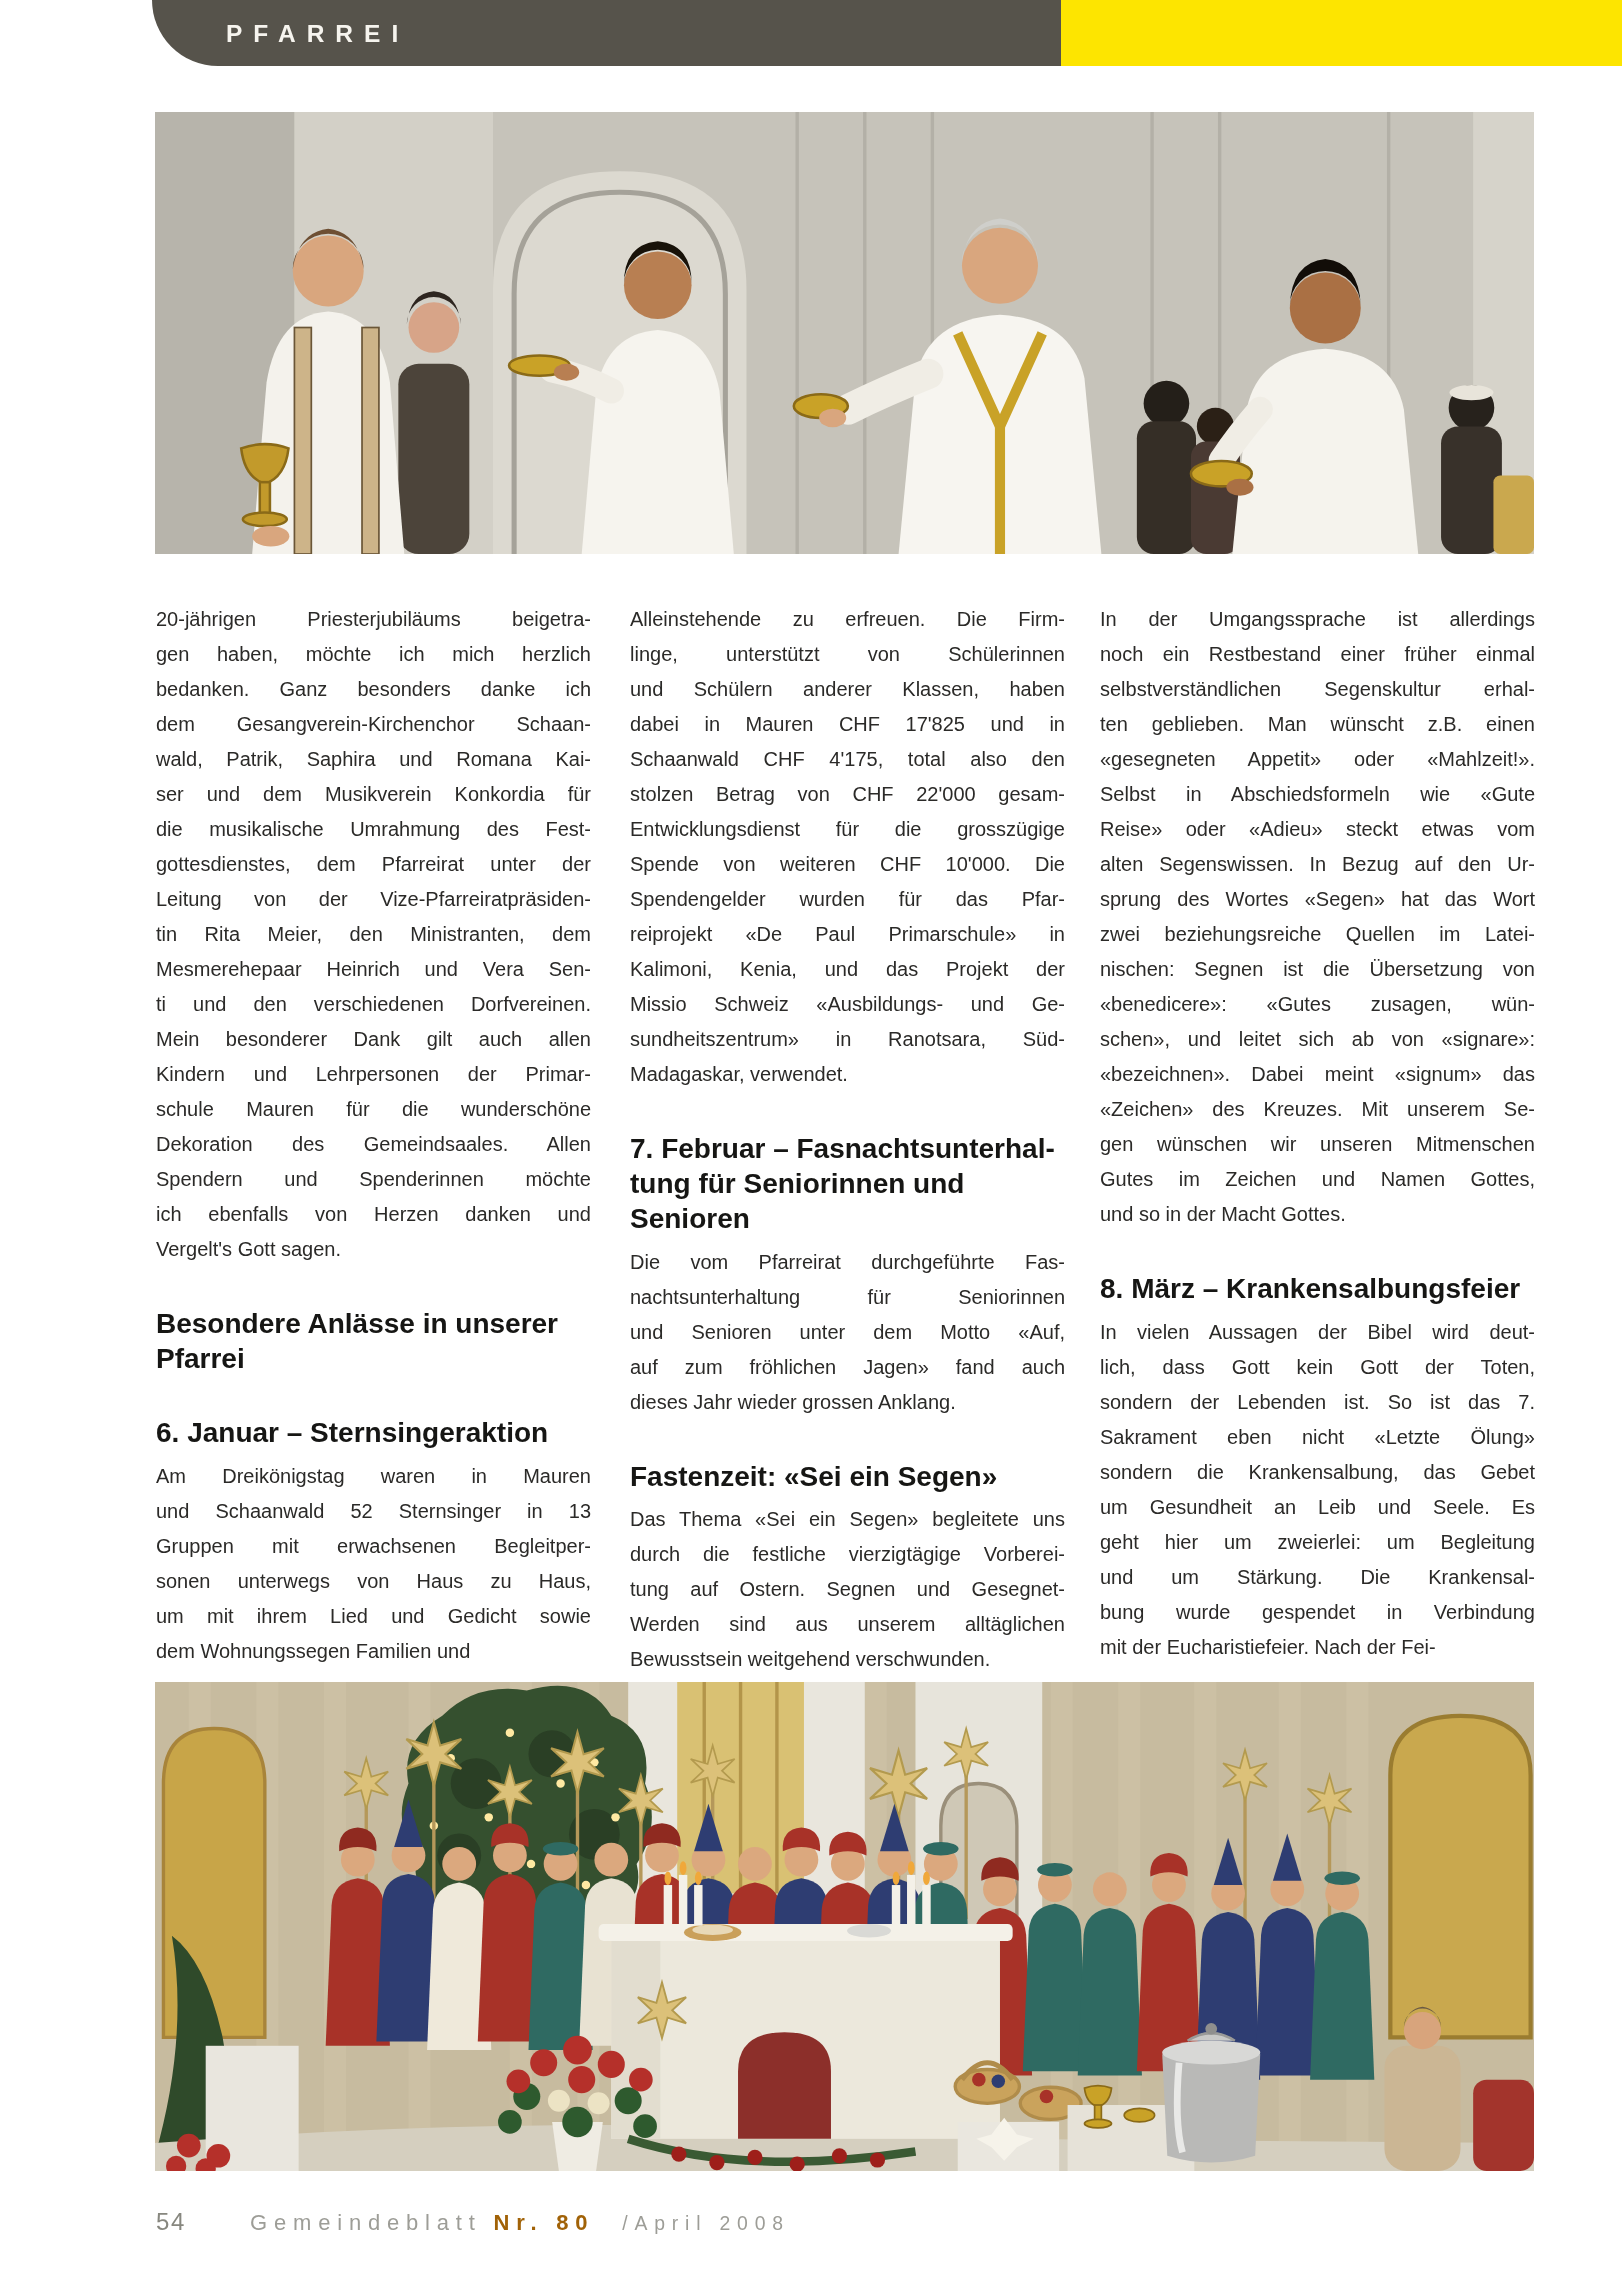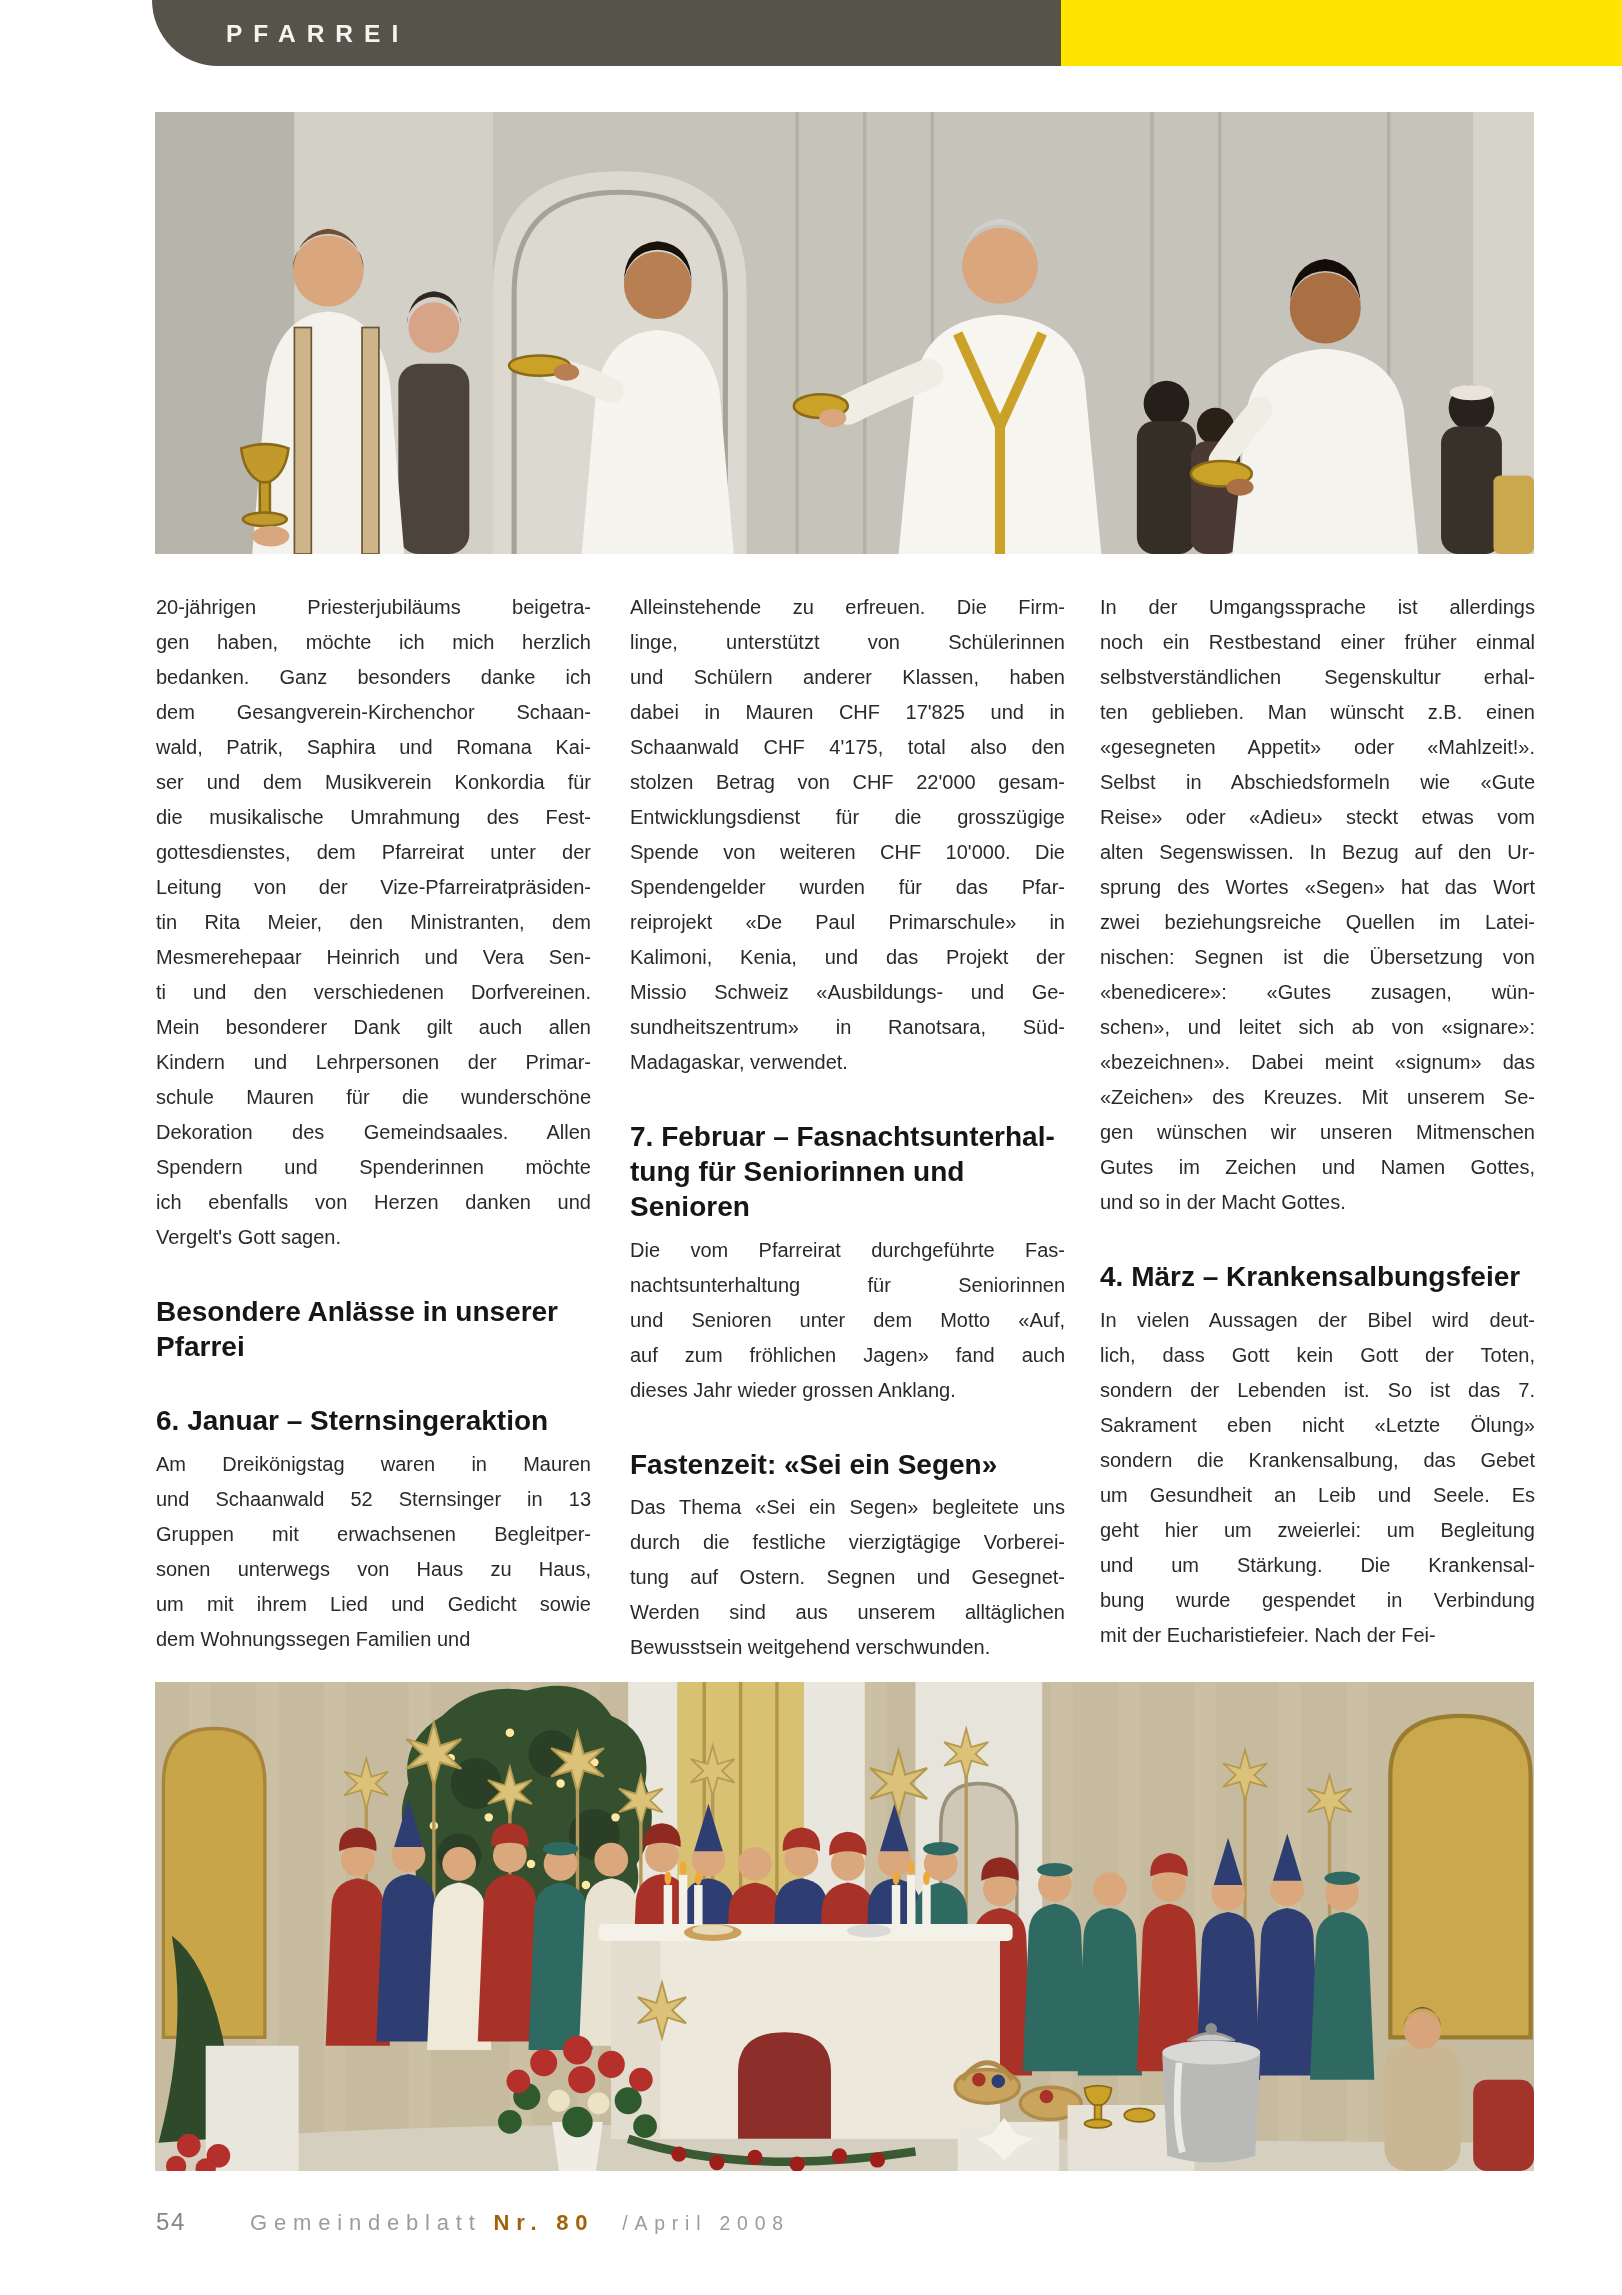--- a/index.html
+++ b/index.html
@@ -13,21 +13,21 @@
   .bar-yellow{position:absolute;left:1061px;top:0;width:562px;height:66px;background:#fde500;}
   
   .photo{position:absolute;left:155px;width:1379px;display:block;}
   .photo.top{top:112px;height:442px;}
   .photo.bottom{top:1682px;height:489px;}
   
   .col{position:absolute;top:590px;width:435px;}
   #col1{left:156px;} #col2{left:630px;} #col3{left:1100px;}
   .blk{margin:0;}
   .blk.h{margin-top:39px;margin-bottom:8.5px;}
-  .blk:first-child{margin-top:0;}
+  .blk:first-child{margin-top:12px;}
   .blk.p .line{font-size:20px;line-height:35px;height:35px;overflow:hidden;color:#2b2a28;
                text-align:justify;text-align-last:justify;}
   .blk.p .line.last{text-align-last:left;}
   .blk.h .line{font-size:28px;line-height:35px;font-weight:700;color:#161614;
                text-align:left;text-align-last:left;}
   
   .footer{position:absolute;top:2208px;left:156px;display:flex;align-items:baseline;}
   .footer .pageno{font-size:24px;color:#87877f;letter-spacing:1.7px;}
   .footer .pub{font-size:22px;letter-spacing:6.8px;color:#9d9d97;margin-left:64px;text-align:center;}
   .footer .issue{font-size:22px;letter-spacing:6.8px;color:#a16207;font-weight:700;margin-left:12px;}
@@ -212,21 +212,21 @@
         <div class="line">nischen: Segnen ist die Übersetzung von</div>
         <div class="line">«benedicere»: «Gutes zusagen, wün-</div>
         <div class="line">schen», und leitet sich ab von «signare»:</div>
         <div class="line">«bezeichnen». Dabei meint «signum» das</div>
         <div class="line">«Zeichen» des Kreuzes. Mit unserem Se-</div>
         <div class="line">gen wünschen wir unseren Mitmenschen</div>
         <div class="line">Gutes im Zeichen und Namen Gottes,</div>
         <div class="line last">und so in der Macht Gottes.</div>
       </div>
       <div class="blk h">
-        <div class="line last">4. März – Krankensalbungsfeier</div>
+        <div class="line last">8. März – Krankensalbungsfeier</div>
       </div>
       <div class="blk p">
         <div class="line">In vielen Aussagen der Bibel wird deut-</div>
         <div class="line">lich, dass Gott kein Gott der Toten,</div>
         <div class="line">sondern der Lebenden ist. So ist das 7.</div>
         <div class="line">Sakrament eben nicht «Letzte Ölung»</div>
         <div class="line">sondern die Krankensalbung, das Gebet</div>
         <div class="line">um Gesundheit an Leib und Seele. Es</div>
         <div class="line">geht hier um zweierlei: um Begleitung</div>
         <div class="line">und um Stärkung. Die Krankensal-</div>

